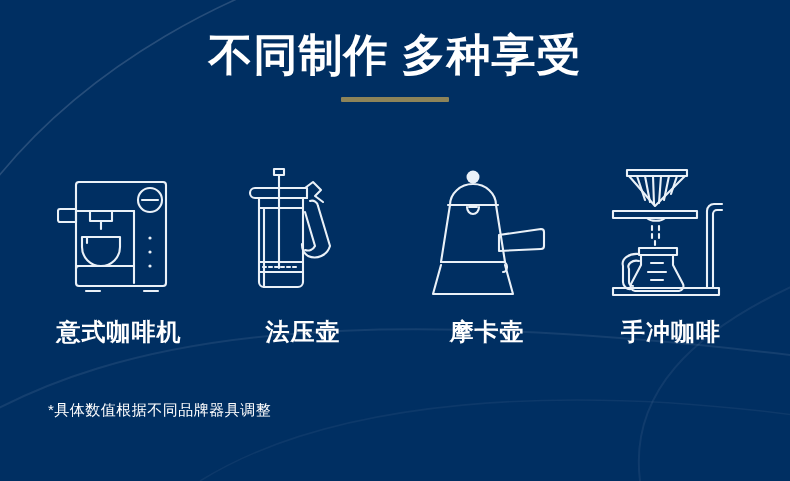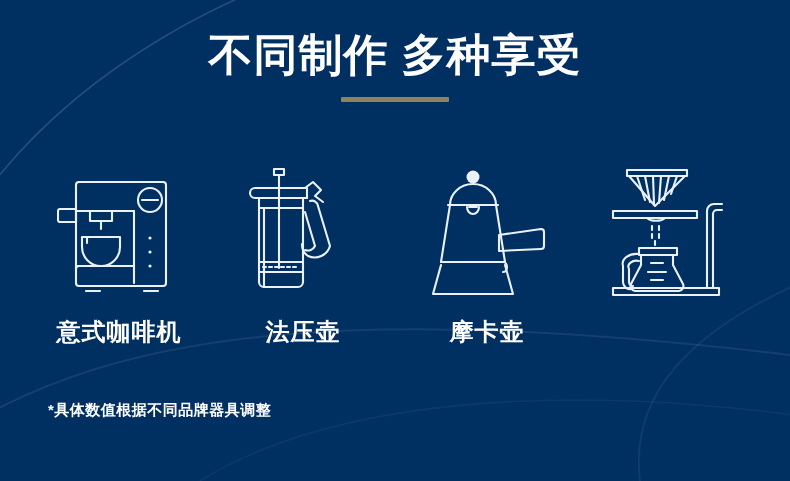--- a/index.html
+++ b/index.html
@@ -76,21 +76,21 @@
     letter-spacing:1px;
     white-space:nowrap;
   }
 
   
   .footnote{
     position:absolute;
     left:48px;top:401px;
     color:#ffffff;
     font-size:15px;
-    font-weight:bold;
+    font-weight:normal;
     letter-spacing:0.5px;
   }
 </style>
 </head>
 <body>
 
 <div class="poster">
 
   <div class="bg-arcs">
     <svg viewBox="0 0 790 481" xmlns="http://www.w3.org/2000/svg">
@@ -241,19 +241,20 @@
           <path d="M32 95 a8 6 0 0 0 -10 8 v13 a4 4 0 0 0 4 4"></path>
 
           <path d="M100 45 a7 7 0 0 1 7 -7 h8"></path>
           <path d="M100 45 v76"></path>
           <path d="M106 48 a4 4 0 0 1 4 -4 h5"></path>
           <path d="M106 48 v73"></path>
 
           <path d="M6 122 h106 v7 h-106 z"></path>
         </svg>
       </div>
+      <div class="item-label">手冲咖啡</div>
     </div>
 
   </div>
 
   <div class="footnote">*具体数值根据不同品牌器具调整</div>
 
 </div>
 
 </body></html>

